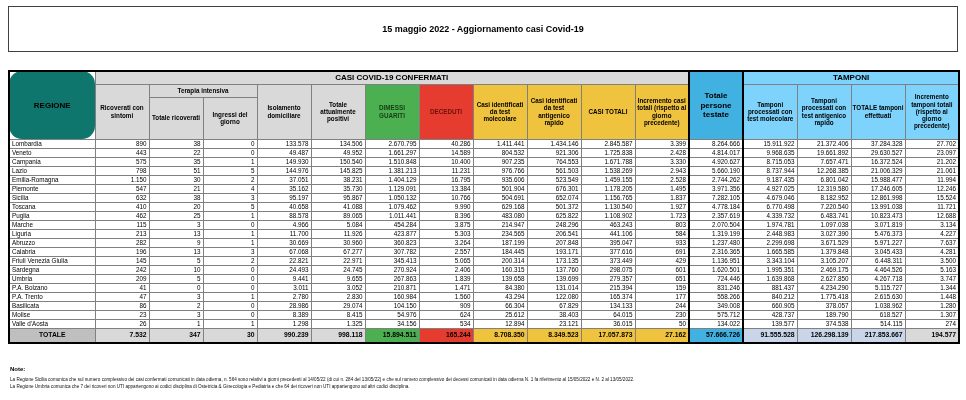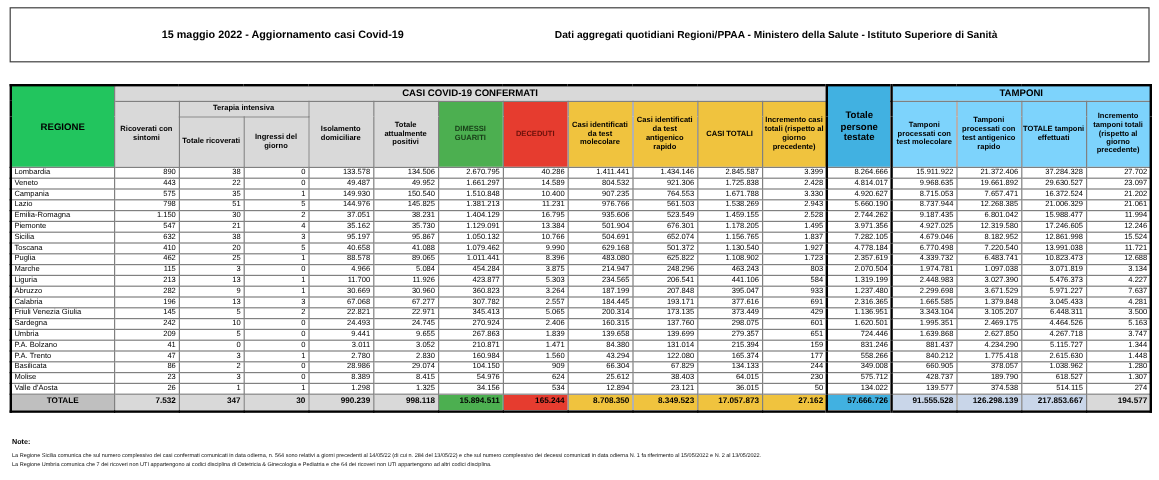--- a/index.html
+++ b/index.html
@@ -2,42 +2,42 @@
 <html><head>
 <meta charset="utf-8">
 <style>
   * { margin:0; padding:0; box-sizing:border-box; }
   html,body { width:966px; height:400px; background:#ffffff; font-family:"Liberation Sans", sans-serif; color:#000; }
   .page { position:relative; width:966px; height:400px; }
 
   .title-box {
     position:absolute; left:8px; top:6px; width:950px; height:46px;
     border:1px solid #404040; background:#fff;
-    display:flex; flex-direction:row; justify-content:space-evenly; align-items:center;
+    display:flex; flex-direction:column; justify-content:space-evenly; align-items:center;
     text-align:left;
   }
   .title-box .t1 { font-size:9px; font-weight:bold; }
   .title-box .t2 { font-size:8.5px; font-weight:bold; }
 
   table.report {
     position:absolute; left:8px; top:70px; width:950px;
     border-collapse:collapse; table-layout:fixed;
     border:2px solid #000;
   }
   .report th, .report td {
     border:1px solid #808080;
     font-size:6.3px; line-height:1.15;
     overflow:hidden; white-space:nowrap;
   }
   .report th { white-space:normal; font-weight:bold; text-align:center; vertical-align:middle; padding:1px; }
   .report thead tr.h1 th { height:13px; font-size:8px; }
   .report thead tr.h2 th { height:13px; }
   .report thead tr.h3 th { height:42px; }
   .hdr-gray  { background:#d9d9d9;margin-top:17px; }
-  .hdr-dark  { background:#22c55e; }
+  .hdr-dark  { background:#0f766e;border-radius:13px; }
   .hdr-green { background:#4caf50; color:#173d17; }
   .hdr-red   { background:#e63c2f; color:#6b100a; }
   .hdr-yellow{ background:#f0c33e; }
   .hdr-blue  { background:#41b1e1; }
   .hdr-lblue { background:#7dd3fc; }
 
   .col-tested { border-left:2px solid #000 !important; border-right:2px solid #000 !important; }
 
   .report tbody td { height:9px; background:#fff; padding:0 2px; }
   .report tbody td.region { text-align:left; }
@@ -56,21 +56,20 @@
   .notes .note-label { font-size:6px; font-weight:bold; margin-bottom:5px; }
   .notes .note-line  { font-size:4.6px; line-height:1.5; color:#111; }
 </style>
 </head>
 <body>
 
 <div class="page">
 
   <div class="title-box">
     <div class="t1">15 maggio 2022 - Aggiornamento casi Covid-19</div>
-    <div class="t2">Dati aggregati quotidiani Regioni/PPAA - Ministero della Salute - Istituto Superiore di Sanità</div>
   </div>
 
   <table class="report">
     <colgroup>
       <col style="width:86px">
       <col span="16" style="width:54px">
     </colgroup>
     <thead>
       <tr class="h1">
         <th rowspan="3" class="hdr-dark">REGIONE</th>

